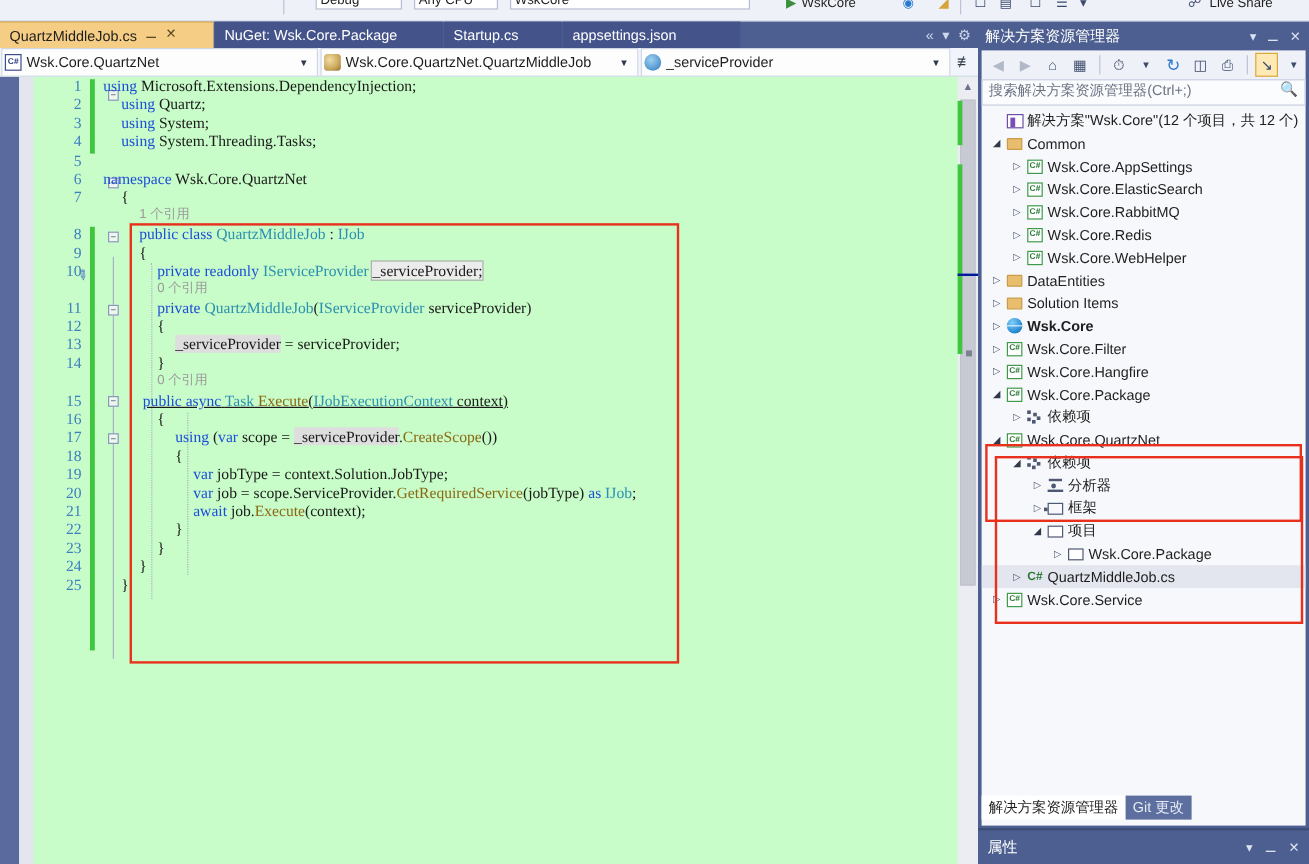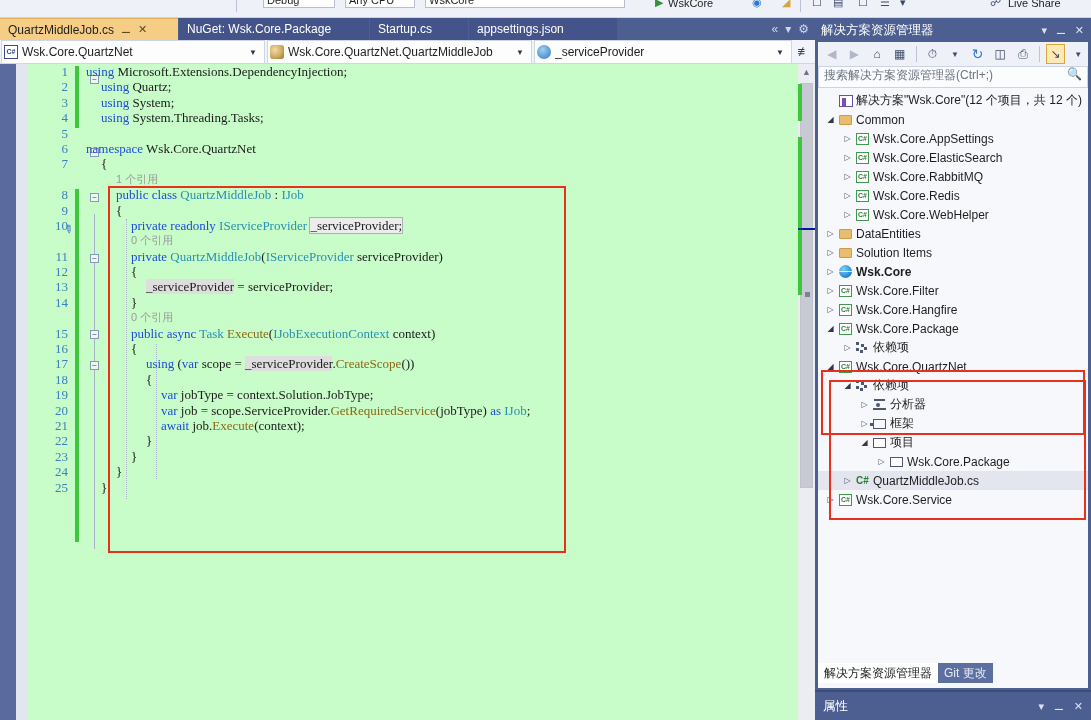--- a/index.html
+++ b/index.html
@@ -436,21 +436,21 @@
           <div class="code-line"><span class="lnum"></span><span class="hint" style="left: 88px;">1 个引用</span></div>
           <div class="code-line"><span class="lnum">8</span><span class="ltext" style="left: 88px;"><span class="kw">public class</span><span class="pun"> </span><span class="type">QuartzMiddleJob</span><span class="pun"> : </span><span class="type">IJob</span></span></div>
           <div class="code-line"><span class="lnum">9</span><span class="ltext" style="left: 88px;"><span class="pun">{</span></span></div>
           <div class="code-line"><span class="lnum">10</span><span class="ltext" style="left: 103px;"><span class="kw">private readonly</span><span class="pun"> </span><span class="type">IServiceProvider</span><span class="pun"> </span><span class="boxed">_serviceProvider;</span></span></div>
           <div class="code-line"><span class="lnum"></span><span class="hint" style="left: 103px;">0 个引用</span></div>
           <div class="code-line"><span class="lnum">11</span><span class="ltext" style="left: 103px;"><span class="kw">private</span><span class="pun"> </span><span class="type">QuartzMiddleJob</span><span class="pun">(</span><span class="type">IServiceProvider</span><span class="pun"> serviceProvider)</span></span></div>
           <div class="code-line"><span class="lnum">12</span><span class="ltext" style="left: 103px;"><span class="pun">{</span></span></div>
           <div class="code-line"><span class="lnum">13</span><span class="ltext" style="left: 118px;"><span class="hl">_serviceProvider</span><span class="pun"> = serviceProvider;</span></span></div>
           <div class="code-line"><span class="lnum">14</span><span class="ltext" style="left: 103px;"><span class="pun">}</span></span></div>
           <div class="code-line"><span class="lnum"></span><span class="hint" style="left: 103px;">0 个引用</span></div>
-          <div class="code-line"><span class="lnum">15</span><span class="ltext" style="left: 103px;"><span class="kw">public async</span><span class="pun"> </span><span class="type">Task</span><span class="pun"> </span><span class="mth">Execute</span><span class="pun">(</span><span class="type">IJobExecutionContext</span><span class="pun"> context)</span></span></div>
+          <div class="code-line"><span class="lnum">15</span><span class="ltext" style="left: 91px; text-decoration: underline;"><span class="kw">public async</span><span class="pun"> </span><span class="type">Task</span><span class="pun"> </span><span class="mth">Execute</span><span class="pun">(</span><span class="type">IJobExecutionContext</span><span class="pun"> context)</span></span></div>
           <div class="code-line"><span class="lnum">16</span><span class="ltext" style="left: 103px;"><span class="pun">{</span></span></div>
           <div class="code-line"><span class="lnum">17</span><span class="ltext" style="left: 118px;"><span class="kw">using</span><span class="pun"> (</span><span class="kw">var</span><span class="pun"> scope = </span><span class="hl">_serviceProvider</span><span class="pun">.</span><span class="mth">CreateScope</span><span class="pun">())</span></span></div>
           <div class="code-line"><span class="lnum">18</span><span class="ltext" style="left: 118px;"><span class="pun">{</span></span></div>
           <div class="code-line"><span class="lnum">19</span><span class="ltext" style="left: 133px;"><span class="kw">var</span><span class="pun"> jobType = context.Solution.JobType;</span></span></div>
           <div class="code-line"><span class="lnum">20</span><span class="ltext" style="left: 133px;"><span class="kw">var</span><span class="pun"> job = scope.ServiceProvider.</span><span class="mth">GetRequiredService</span><span class="pun">(jobType) </span><span class="kw">as</span><span class="pun"> </span><span class="type">IJob</span><span class="pun">;</span></span></div>
           <div class="code-line"><span class="lnum">21</span><span class="ltext" style="left: 133px;"><span class="kw">await</span><span class="pun"> job.</span><span class="mth">Execute</span><span class="pun">(context);</span></span></div>
           <div class="code-line"><span class="lnum">22</span><span class="ltext" style="left: 118px;"><span class="pun">}</span></span></div>
           <div class="code-line"><span class="lnum">23</span><span class="ltext" style="left: 103px;"><span class="pun">}</span></span></div>
           <div class="code-line"><span class="lnum">24</span><span class="ltext" style="left: 88px;"><span class="pun">}</span></span></div>
           <div class="code-line"><span class="lnum">25</span><span class="ltext" style="left: 73px;"><span class="pun">}</span></span></div>

